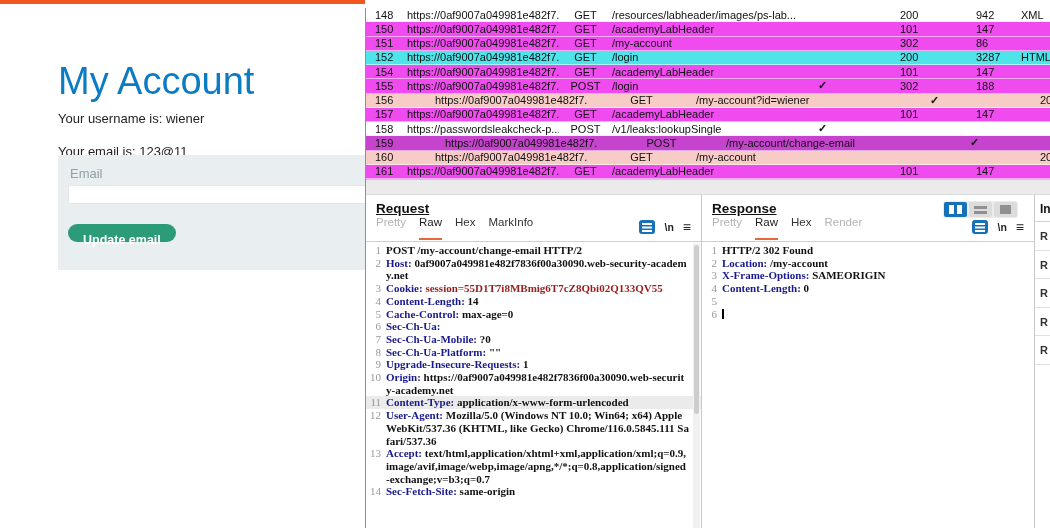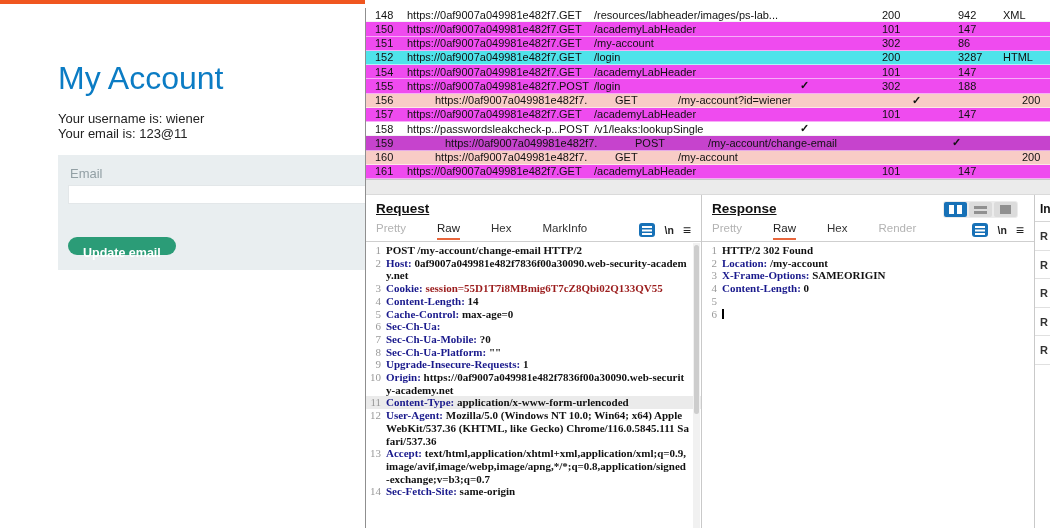--- a/index.html
+++ b/index.html
@@ -3,65 +3,65 @@
 <meta charset="utf-8">
 <style>
   * { margin:0; padding:0; box-sizing:border-box; }
   html,body { width:1050px; height:528px; overflow:hidden; background:#fff;
               font-family:"Liberation Sans", sans-serif; }
   .stage { position:relative; width:1050px; height:528px; overflow:hidden; background:#fff; }
 
   
   .page { position:absolute; left:0; top:0; width:365px; height:528px; overflow:hidden; background:#fff; }
   .topbar { position:absolute; left:0; top:0; width:100%; height:4px; background:var(--topbar-orange); }
-  .page h1 { position:absolute; left:58px; top:60px; font-size:32px; font-weight:400;
+  .page h1 { position:absolute; left:58px; top:60px; font-size:38px; font-weight:400;
              color:var(--title-blue); letter-spacing:0; }
   .acct-line { position:absolute; left:58px; font-size:13px; color:#222; }
   .acct-line.u { top:111px; }
-  .acct-line.e { top:126px; }
+  .acct-line.e { top:144px; }
   .form { position:absolute; left:58px; top:155px; width:320px; height:115px; background:var(--form-bg); }
   .form label { position:absolute; left:12px; top:11px; font-size:13px; color:#93a0a5; }
   .form input { position:absolute; left:10px; top:30px; width:330px; height:19px;
                 border:1px solid #e3e7e9; background:#fff; font-size:12px; padding:0 5px; outline:none; }
-  .form button { position:absolute; left:10px; top:82px; height:17px; padding:9px 15px;
+  .form button { position:absolute; left:10px; top:69px; height:17px; padding:9px 15px;
                  background:var(--button-green); color:#fff; font-weight:bold; font-size:12.5px;
                  border:none; border-radius:12px; font-family:"Liberation Sans",sans-serif; cursor:pointer; }
 
   
   .burp { position:absolute; left:365px; top:0; width:685px; height:528px; background:#fff;
           border-left:1px solid #8f8f8f;margin-top:8px; }
 
   
   .history { width:100%; height:171px; overflow:hidden; font-size:11px; color:#111; }
   .hrow { display:flex; height:14.25px; align-items:center; border-bottom:1px solid rgba(255,255,255,0.55); }
   .bg-white { background:#fff; border-bottom-color:#f3f3f3; }
   .bg-magenta { background:var(--row-magenta); }
   .bg-cyan { background:var(--row-cyan); }
   .bg-salmon { background:var(--row-salmon);gap:28px; }
   .bg-selected { background:var(--row-selected);gap:38px; }
   .c-id { width:41px; padding-left:9px; flex:none; }
   .c-host { width:152px; flex:none; white-space:nowrap; overflow:hidden; }
-  .c-method { width:35px; flex:none; }
+  .c-method { width:53px; flex:none;text-align:center; }
   .c-path { width:200px; flex:none; white-space:nowrap; overflow:hidden; }
   .c-edit { width:88px; flex:none; padding-left:6px; font-weight:bold; }
   .c-status { width:76px; flex:none; }
   .c-len { width:45px; flex:none; }
   .c-mime { flex:1; white-space:nowrap; overflow:hidden; }
 
   
   .splitter { width:100%; height:16px; background:#ebebeb;
               border-top:1px solid #c9c9c9; border-bottom:1px solid #dadada; }
 
   
   .editor { display:flex; width:100%; height:341px; }
   .panel { position:relative; height:100%; overflow:hidden; }
   .panel.request { width:335px; flex:none; }
   .panel.response { width:333px; flex:none; border-left:1px solid #c9c9c9; }
   .panel-title { font-size:13.5px; font-weight:bold; color:#111; padding:6px 0 0 10px;text-decoration:underline; }
-  .tabsrow { display:flex; align-items:flex-end; gap:31px; padding:0 10px; height:24px; font-size:11.5px; }
+  .tabsrow { display:flex; gap:13px; padding:0 10px; height:24px; font-size:11.5px; }
   .tab { padding-bottom:4px; border-bottom:2px solid transparent; cursor:pointer; color:#333; }
   .tab.active { color:#222; border-bottom-color:var(--tab-underline); }
   .tab.dim { color:#b3b3b3; }
   .tab-icons { margin-left:auto; display:flex; align-items:center; gap:9px; padding-bottom:3px; }
   .ic-fmt { width:16px; height:14px; border-radius:3px; background:var(--layout-blue); position:relative; }
   .ic-fmt::before { content:""; position:absolute; left:3px; right:3px; top:3px; height:2px; background:#fff;
                     box-shadow:0 3.5px 0 #fff, 0 7px 0 #fff; }
   .ic-nl { font-size:10.5px; font-weight:bold; color:#222; }
   .ic-menu { font-size:14px; color:#222; line-height:10px; }
 

